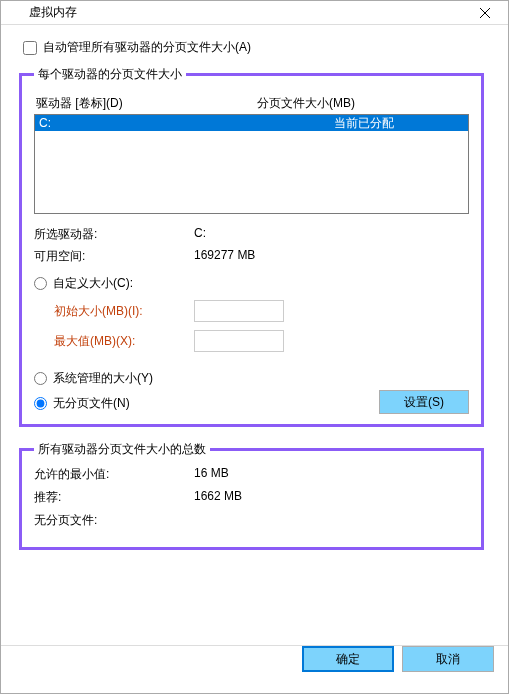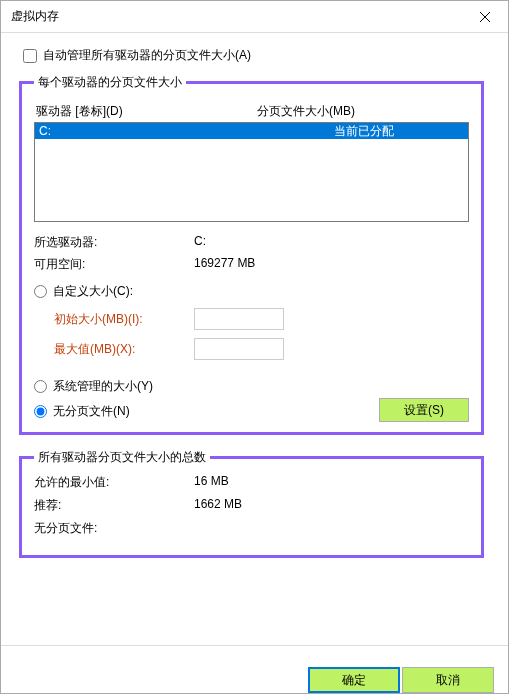--- a/index.html
+++ b/index.html
@@ -13,25 +13,25 @@
   overflow: hidden;
 }
 .window {
   border: 1px solid #aaa;
   width: 509px;
   height: 694px;
   display: flex;
   flex-direction: column;
 }
 .titlebar {
-  height: 32px;
+  height: 24px;
   display: flex;
   align-items: center;
   justify-content: space-between;
-  padding-left: 10px;
+  padding-left: 28px;
   border-bottom: 1px solid #ddd;
 }
 .titlebar .title { font-size: 12px; }
 .close-btn {
   width: 46px;
   height: 32px;
   display: flex;
   align-items: center;
   justify-content: center;
   cursor: pointer;
@@ -130,36 +130,36 @@
   color: #888;
 }
 .set-btn-row {
   display: flex;
   justify-content: flex-end;
   margin-top: 4px;
 }
 .btn {
   min-width: 90px;
   height: 24px;
-  background: #bef264;
+  background: #7dd3fc;
   border: 1px solid #adadad;
   font-size: 12px;
   font-family: inherit;
   cursor: pointer;
   padding: 0 14px;
 }
 .totals .info-row { margin-bottom: 6px; }
 .footer {
   height: 48px;
   border-top: 1px solid #ddd;
   display: flex;
-  align-items: flex-end;
+  align-items: flex-start;
   justify-content: flex-end;
   padding-right: 14px;
-  gap: 2px;
+  gap: 8px;
   padding-left: 18px;
 }
 .footer .btn {
   min-width: 92px;
   height: 26px;
 }
 .btn.primary {
   border: 1px solid #0078d7;
   outline: 1px solid #0078d7;
   outline-offset: -2px;

